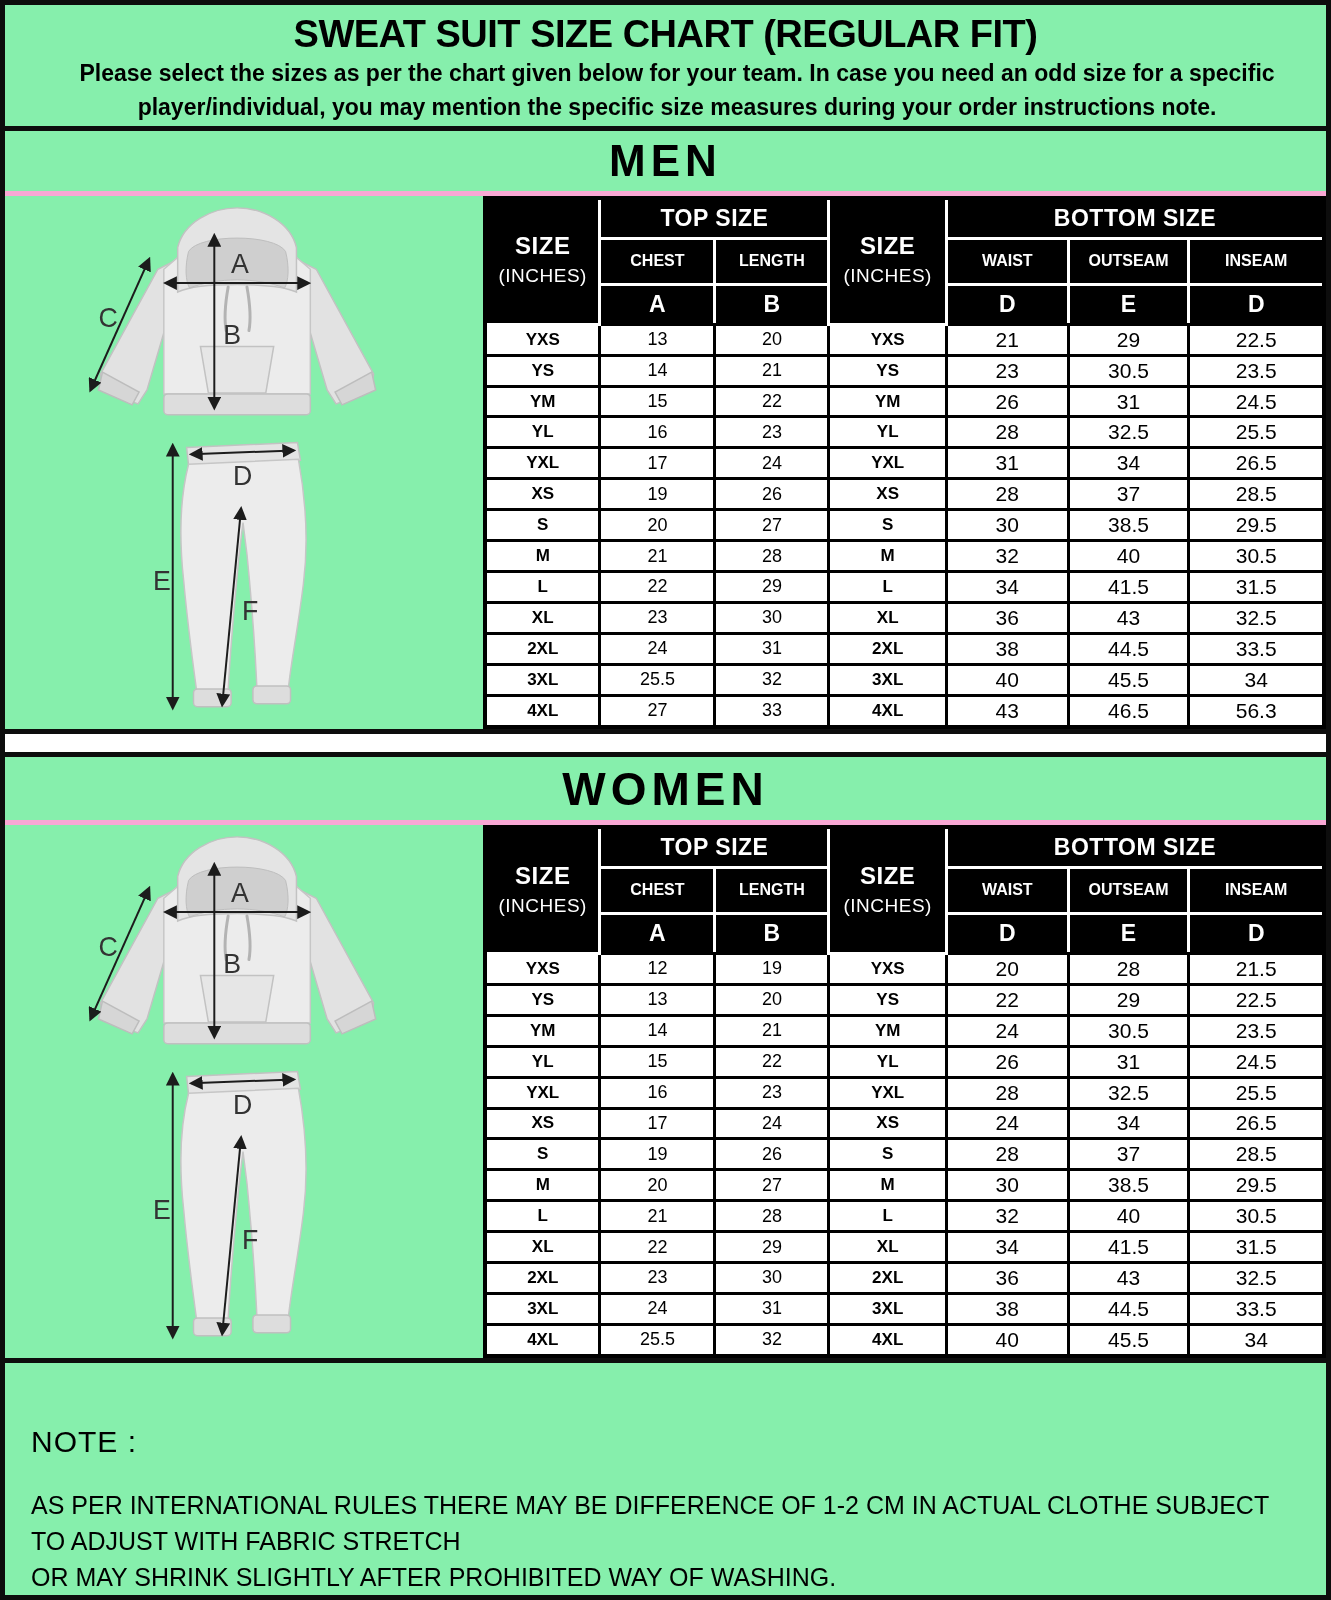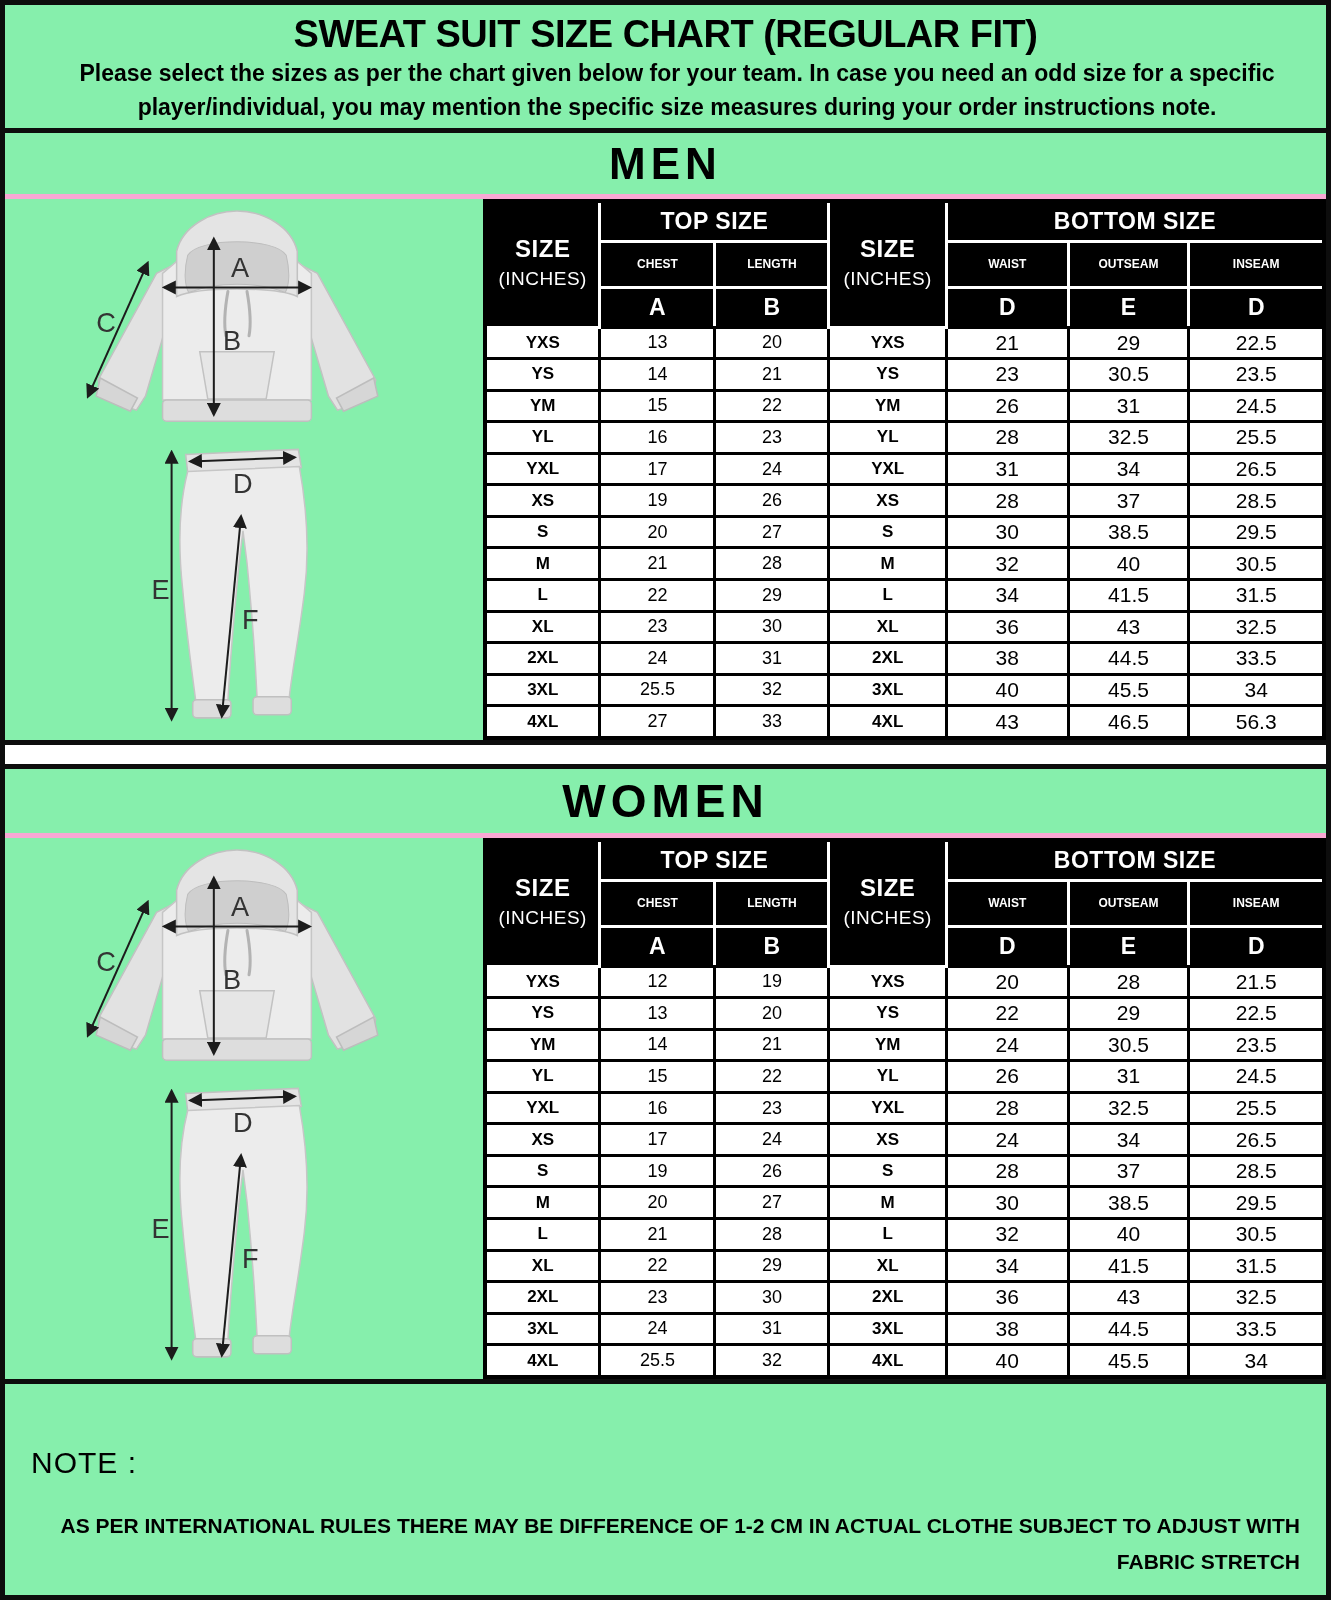--- a/index.html
+++ b/index.html
@@ -24,34 +24,34 @@
   .figure-panel svg { position:absolute; inset:0; width:100%; height:100%; }
 
   table.size-table { flex:1; height:100%; border-collapse:collapse; table-layout:fixed;
                      border:4px solid #000; }
   .size-table th { background:#000; color:#fff; border:3px solid #fff; font-weight:bold;
                    text-align:center; vertical-align:middle; padding:0; }
   .size-table thead tr:last-child th { border-bottom:3px solid #000; }
   .size-table td { border:3px solid #000; text-align:center; vertical-align:middle; padding:0;
                    background:#fff; }
   tr.h-group { height:40px; } .h-group th { font-size:23px; letter-spacing:.5px; }
-  tr.h-part  { height:46px; } .h-part th { font-size:12px; }
+  tr.h-part  { height:46px; } .h-part th { font-size:16px; }
   tr.h-letter{ height:40px; } .h-letter th { font-size:23px; }
   th.size-head { font-size:24px; line-height:30px; }
   th.size-head .unit { display:block; font-size:19px; font-weight:normal; }
   td.c-size { font-weight:bold; font-size:17px; }
   td.c-top  { font-size:18px; }
   td.c-bot  { font-size:21px; }
 
   .gap-band { height:24px; border-bottom:5px solid #0d0d0d; background:#fff; }
 
   
   .note-block { flex:1; padding:62px 26px 0; }
   .note-heading { font-size:30px; font-weight:normal; letter-spacing:1px; margin-bottom:28px; }
-  .note-line { text-align:right; font-size:21px; font-weight:bold; line-height:36px; }
+  .note-line { text-align:left; font-size:25px; font-weight:normal; line-height:36px; }
 
   .defs-holder { position:absolute; width:0; height:0; overflow:hidden; }
 </style>
 </head>
 <body>
 
 <svg class="defs-holder" aria-hidden="true">
   <defs>
     <marker id="ah-end" viewBox="0 0 10 10" refX="8" refY="5" markerWidth="7" markerHeight="7" orient="auto">
       <path d="M0,0 L10,5 L0,10 Z" fill="#1c1c1c"></path>
@@ -430,15 +430,16 @@
             <td class="c-bot">45.5</td>
             <td class="c-bot">34</td>
           </tr>
         </tbody>
     </table>
   </div>
 
   <div class="note-block">
     <div class="note-heading">NOTE :</div>
     <div class="note-line">AS PER INTERNATIONAL RULES THERE MAY BE DIFFERENCE OF 1-2 CM IN ACTUAL CLOTHE SUBJECT TO ADJUST WITH FABRIC STRETCH</div>
+    <div class="note-line">OR MAY SHRINK SLIGHTLY AFTER PROHIBITED WAY OF WASHING.</div>
   </div>
 
 </div>
 
 </body></html>

